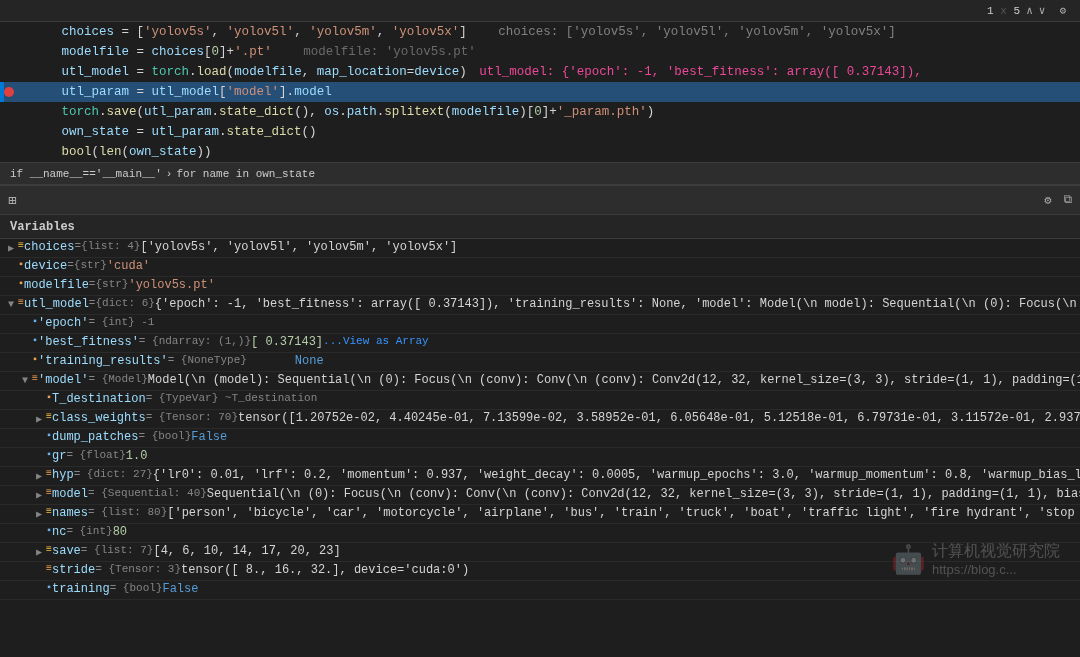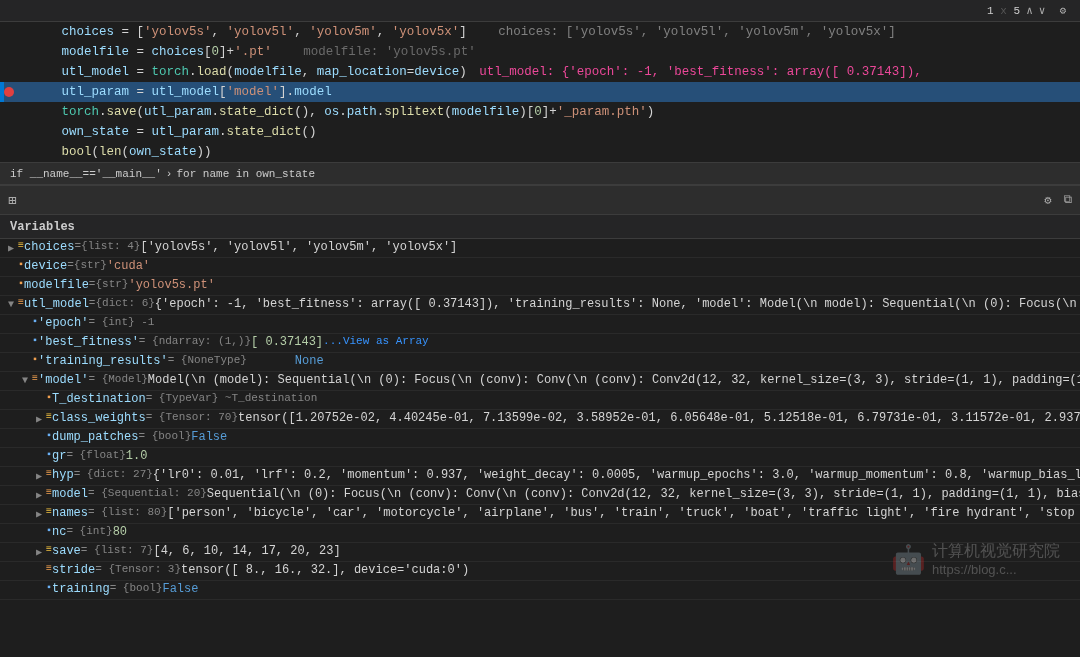--- a/index.html
+++ b/index.html
@@ -426,21 +426,21 @@
     <span class="var-name"> hyp</span>
     <span class="var-type"> = {dict: 27}</span>
     <span class="var-value-list" style="color:#d4d4d4;"> {'lr0': 0.01, 'lrf': 0.2, 'momentum': 0.937, 'weight_decay': 0.0005, 'warmup_epochs': 3.0, 'warmup_momentum': 0.8, 'warmup_bias_lr': 0.1, 'box': 0.05, 'cls': 0.3, 'cls_pw': 1.0,</span>
 
   </div>
 
   <div class="var-row">
     <div class="var-expand" style="margin-left:28px;">▶</div>
     <span class="icon-model">≡</span>
     <span class="var-name"> model</span>
-    <span class="var-type"> = {Sequential: 20}</span>
+    <span class="var-type"> = {Sequential: 40}</span>
     <span class="var-value-list" style="color:#d4d4d4;"> Sequential(\n  (0): Focus(\n    (conv): Conv(\n      (conv): Conv2d(12, 32, kernel_size=(3, 3), stride=(1, 1), padding=(1, 1), bias=False)\n      (bn): BatchNorm2d(32, eps=...</span>
   </div>
 
   <div class="var-row">
     <div class="var-expand" style="margin-left:28px;">▶</div>
     <span class="icon-list">≡</span>
     <span class="var-name"> names</span>
     <span class="var-type"> = {list: 80}</span>
     <span class="var-value-list" style="color:#d4d4d4;"> ['person', 'bicycle', 'car', 'motorcycle', 'airplane', 'bus', 'train', 'truck', 'boat', 'traffic light', 'fire hydrant', 'stop sign', 'parking meter', 'bench', 'bird', 'cat', 'dog', 'horse', 's...</span>
 

